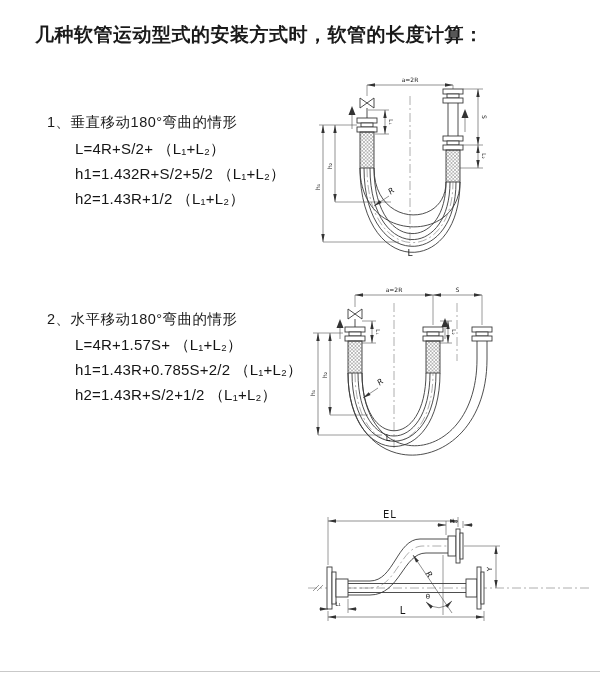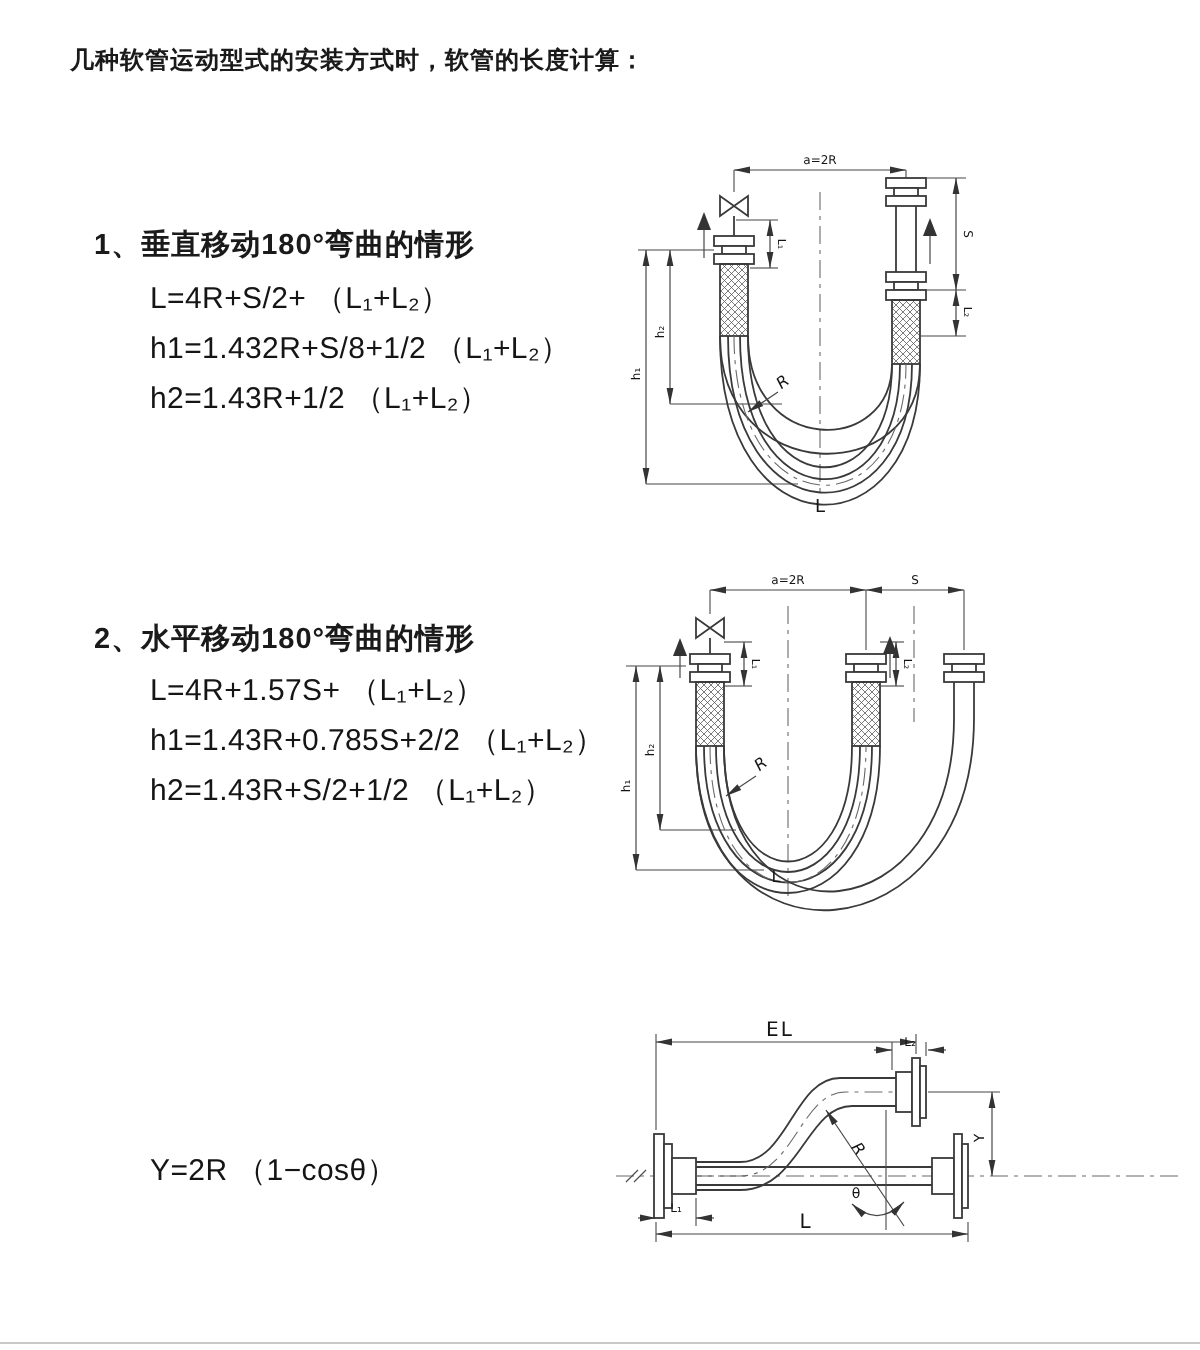--- a/index.html
+++ b/index.html
@@ -1,19 +1,19 @@
 <!DOCTYPE html>
 <html><head>
 <meta charset="utf-8">
 <style>
   html,body{margin:0;padding:0;background:#fff;}
   .page{position:relative;width:600px;height:675px;background:#ffffff;overflow:hidden;
         font-family:"Liberation Sans","DejaVu Sans",sans-serif;color:#1a1a1a;}
-  .title{position:absolute;left:35px;top:22px;font-size:12px;font-weight:bold;letter-spacing:.5px;}
-  .heading{position:absolute;left:47px;font-size:14.5px;font-weight:bold;letter-spacing:.5px;}
+  .title{position:absolute;left:35px;top:22px;font-size:19px;font-weight:bold;letter-spacing:.5px;}
+  .heading{position:absolute;left:47px;font-size:14.5px;font-weight:normal;letter-spacing:.5px;}
   .formula{position:absolute;left:75px;font-size:15px;letter-spacing:.2px;color:#151515;}
   .diagram{position:absolute;}
   .page-edge{position:absolute;left:0;right:0;bottom:3px;height:1px;background:#c9c9c9;}
   svg{display:block;overflow:visible;}
   svg text{fill:#151515;font-family:"DejaVu Sans",sans-serif;}
   .pipe{stroke:#3a3a3a;stroke-width:.9;fill:none;}
   .fl{stroke:#3a3a3a;stroke-width:.9;fill:#ffffff;}
   .hose{stroke:#3a3a3a;stroke-width:.9;}
   .dim{stroke:#474747;stroke-width:.6;fill:none;}
   .ext{stroke:#474747;stroke-width:.55;fill:none;}
@@ -25,29 +25,28 @@
 </style>
 </head>
 <body>
 
 <div class="page">
 
   <div class="title">几种软管运动型式的安装方式时，软管的长度计算：</div>
 
   <div class="heading" style="top:113px">1、垂直移动180°弯曲的情形</div>
   <div class="formula" style="top:140px">L=4R+S/2+ （L₁+L₂）</div>
-  <div class="formula" style="top:165px">h1=1.432R+S/8+1/2 （L₁+L₂）</div>
+  <div class="formula" style="top:165px">h1=1.432R+S/2+5/2 （L₁+L₂）</div>
   <div class="formula" style="top:190px">h2=1.43R+1/2 （L₁+L₂）</div>
 
   <div class="heading" style="top:310px">2、水平移动180°弯曲的情形</div>
   <div class="formula" style="top:336px">L=4R+1.57S+ （L₁+L₂）</div>
   <div class="formula" style="top:361px">h1=1.43R+0.785S+2/2 （L₁+L₂）</div>
   <div class="formula" style="top:386px">h2=1.43R+S/2+1/2 （L₁+L₂）</div>
 
-  <div class="formula" style="top:576px">Y=2R （1−cosθ）</div>
 
   <div class="diagram" style="left:315px;top:72px;width:275px;height:185px">
     <svg width="275" height="185" viewBox="0 0 275 185">
       <defs>
         <pattern id="d1h" width="3.5" height="3.5" patternUnits="userSpaceOnUse">
           <path d="M0 3.5 L3.5 0 M0 0 L3.5 3.5" stroke="#5a5a5a" stroke-width="0.4"></path>
         </pattern>
         <marker id="d1ae" markerWidth="9" markerHeight="6" refX="8.5" refY="3" orient="auto" markerUnits="userSpaceOnUse">
           <path d="M0.5 1.3 L8.5 3 L0.5 4.7 Z" fill="#333"></path>
         </marker>

